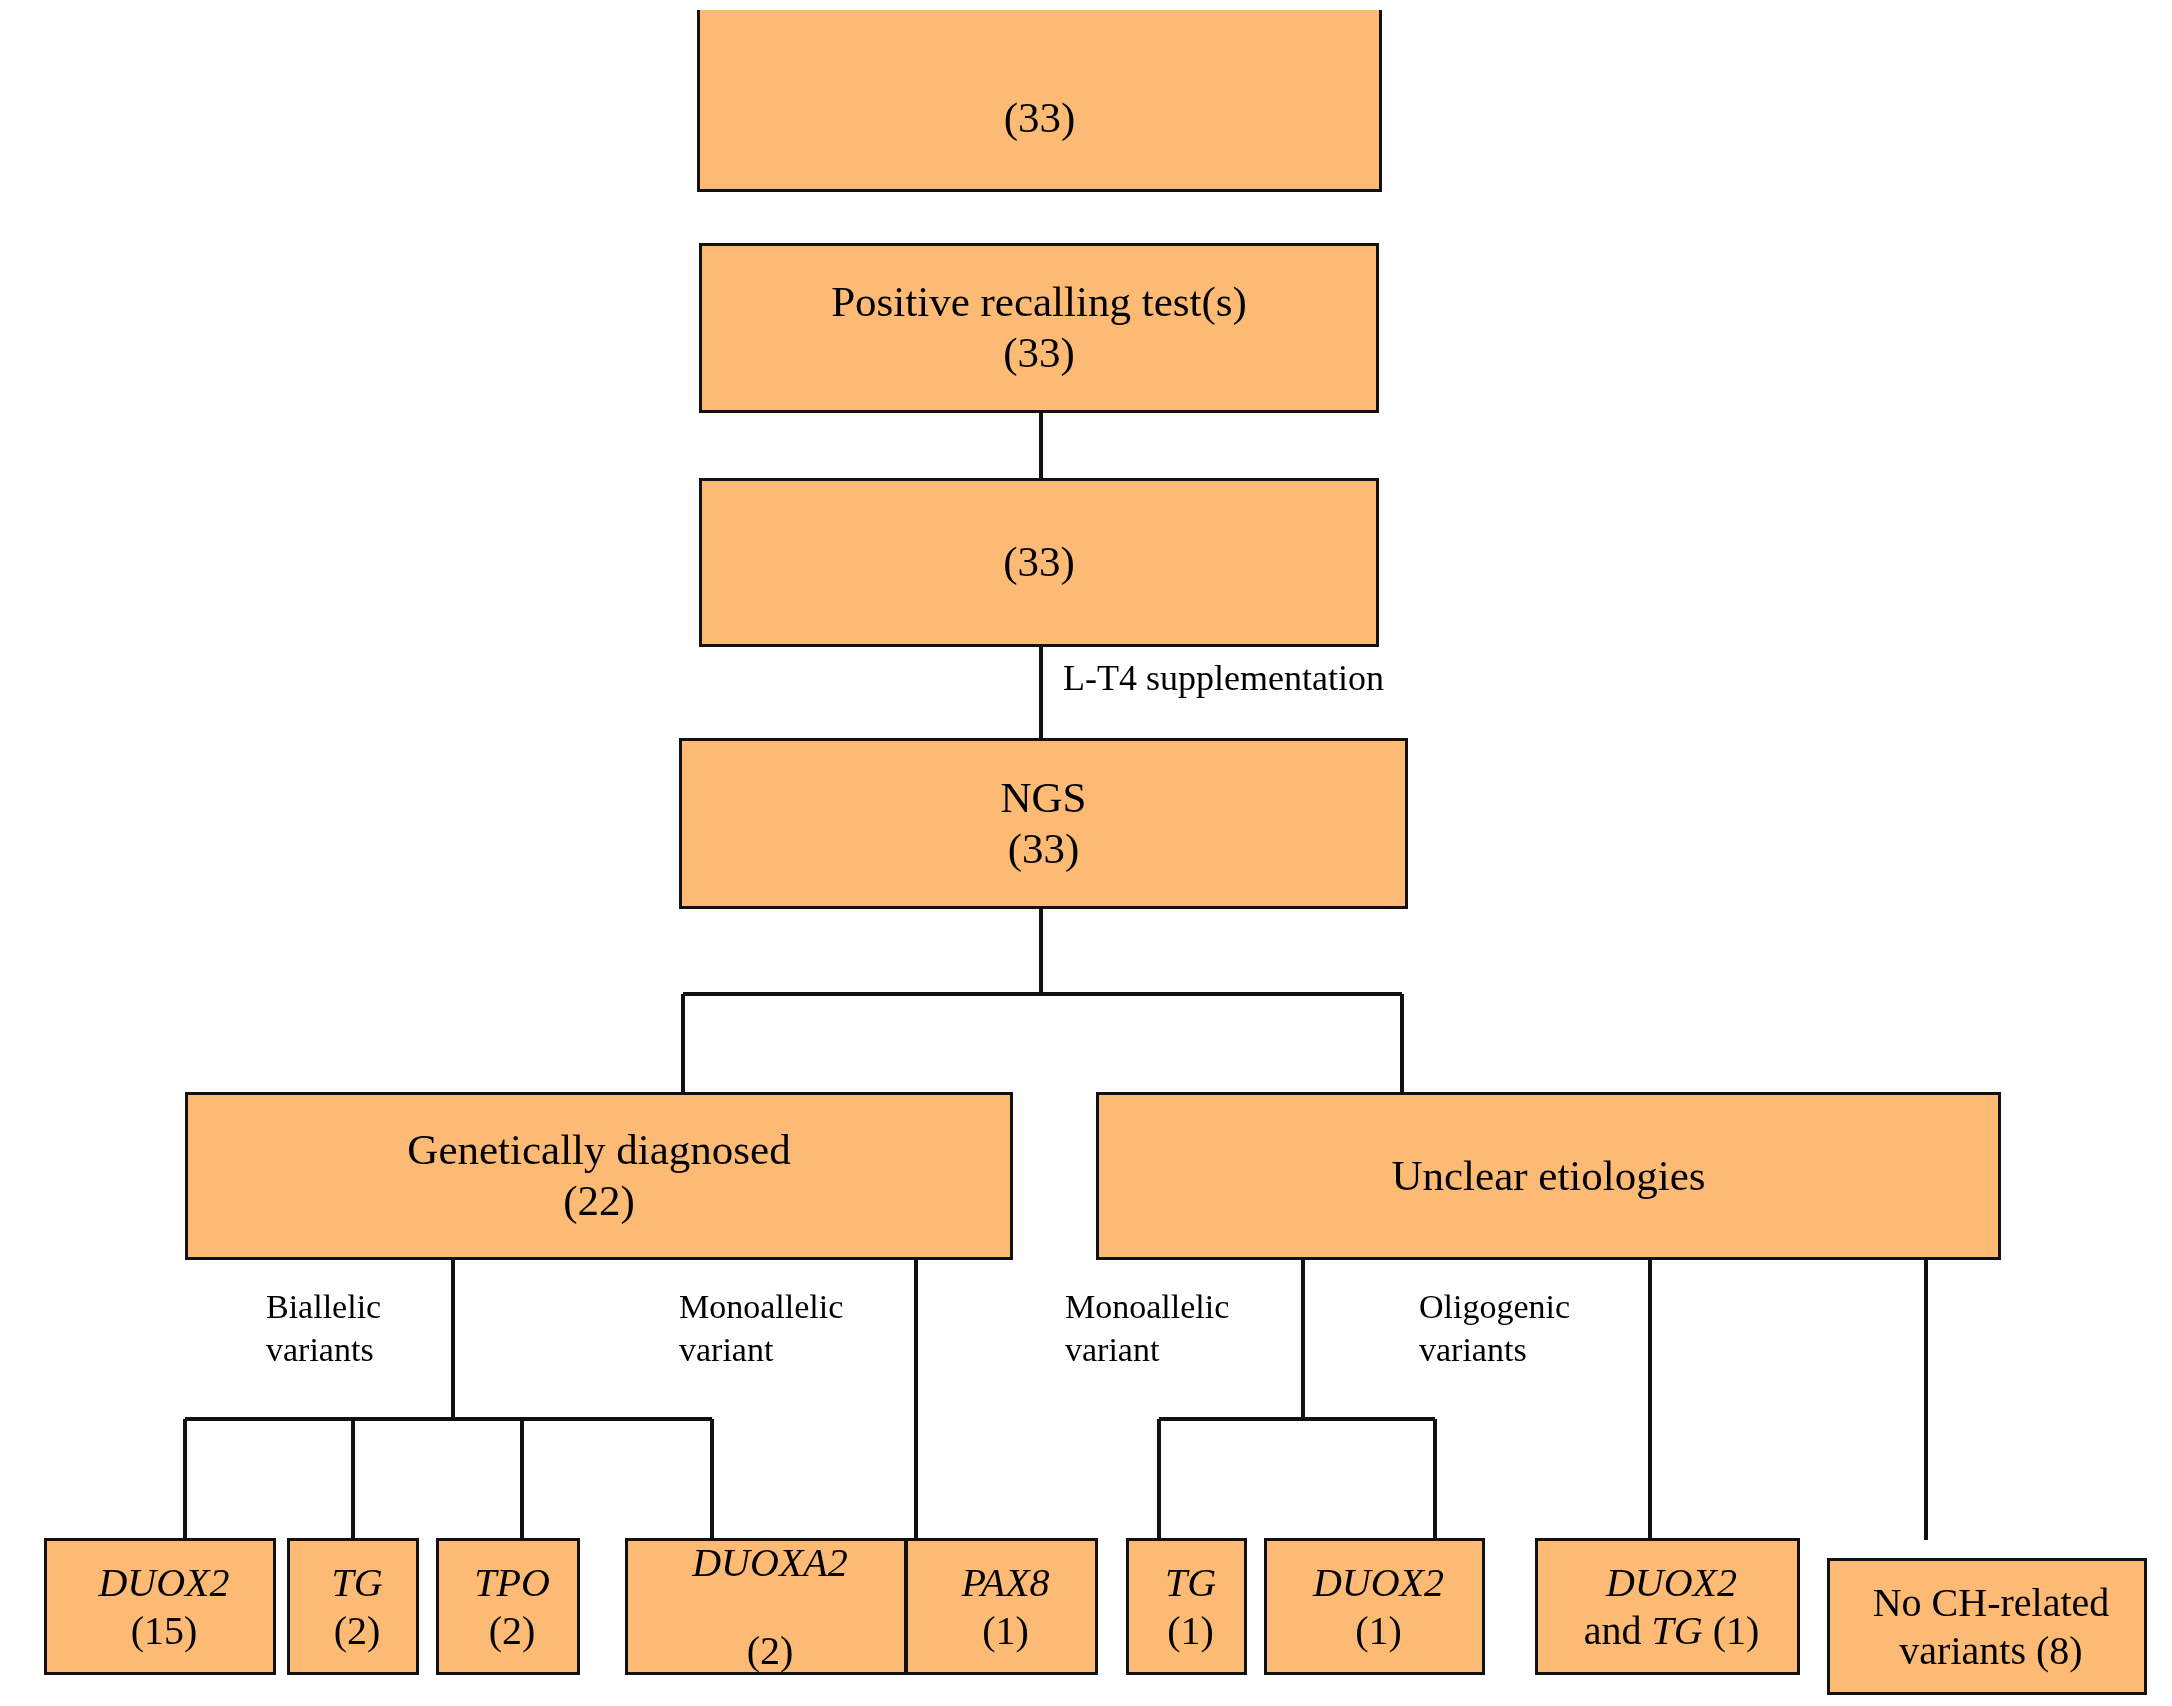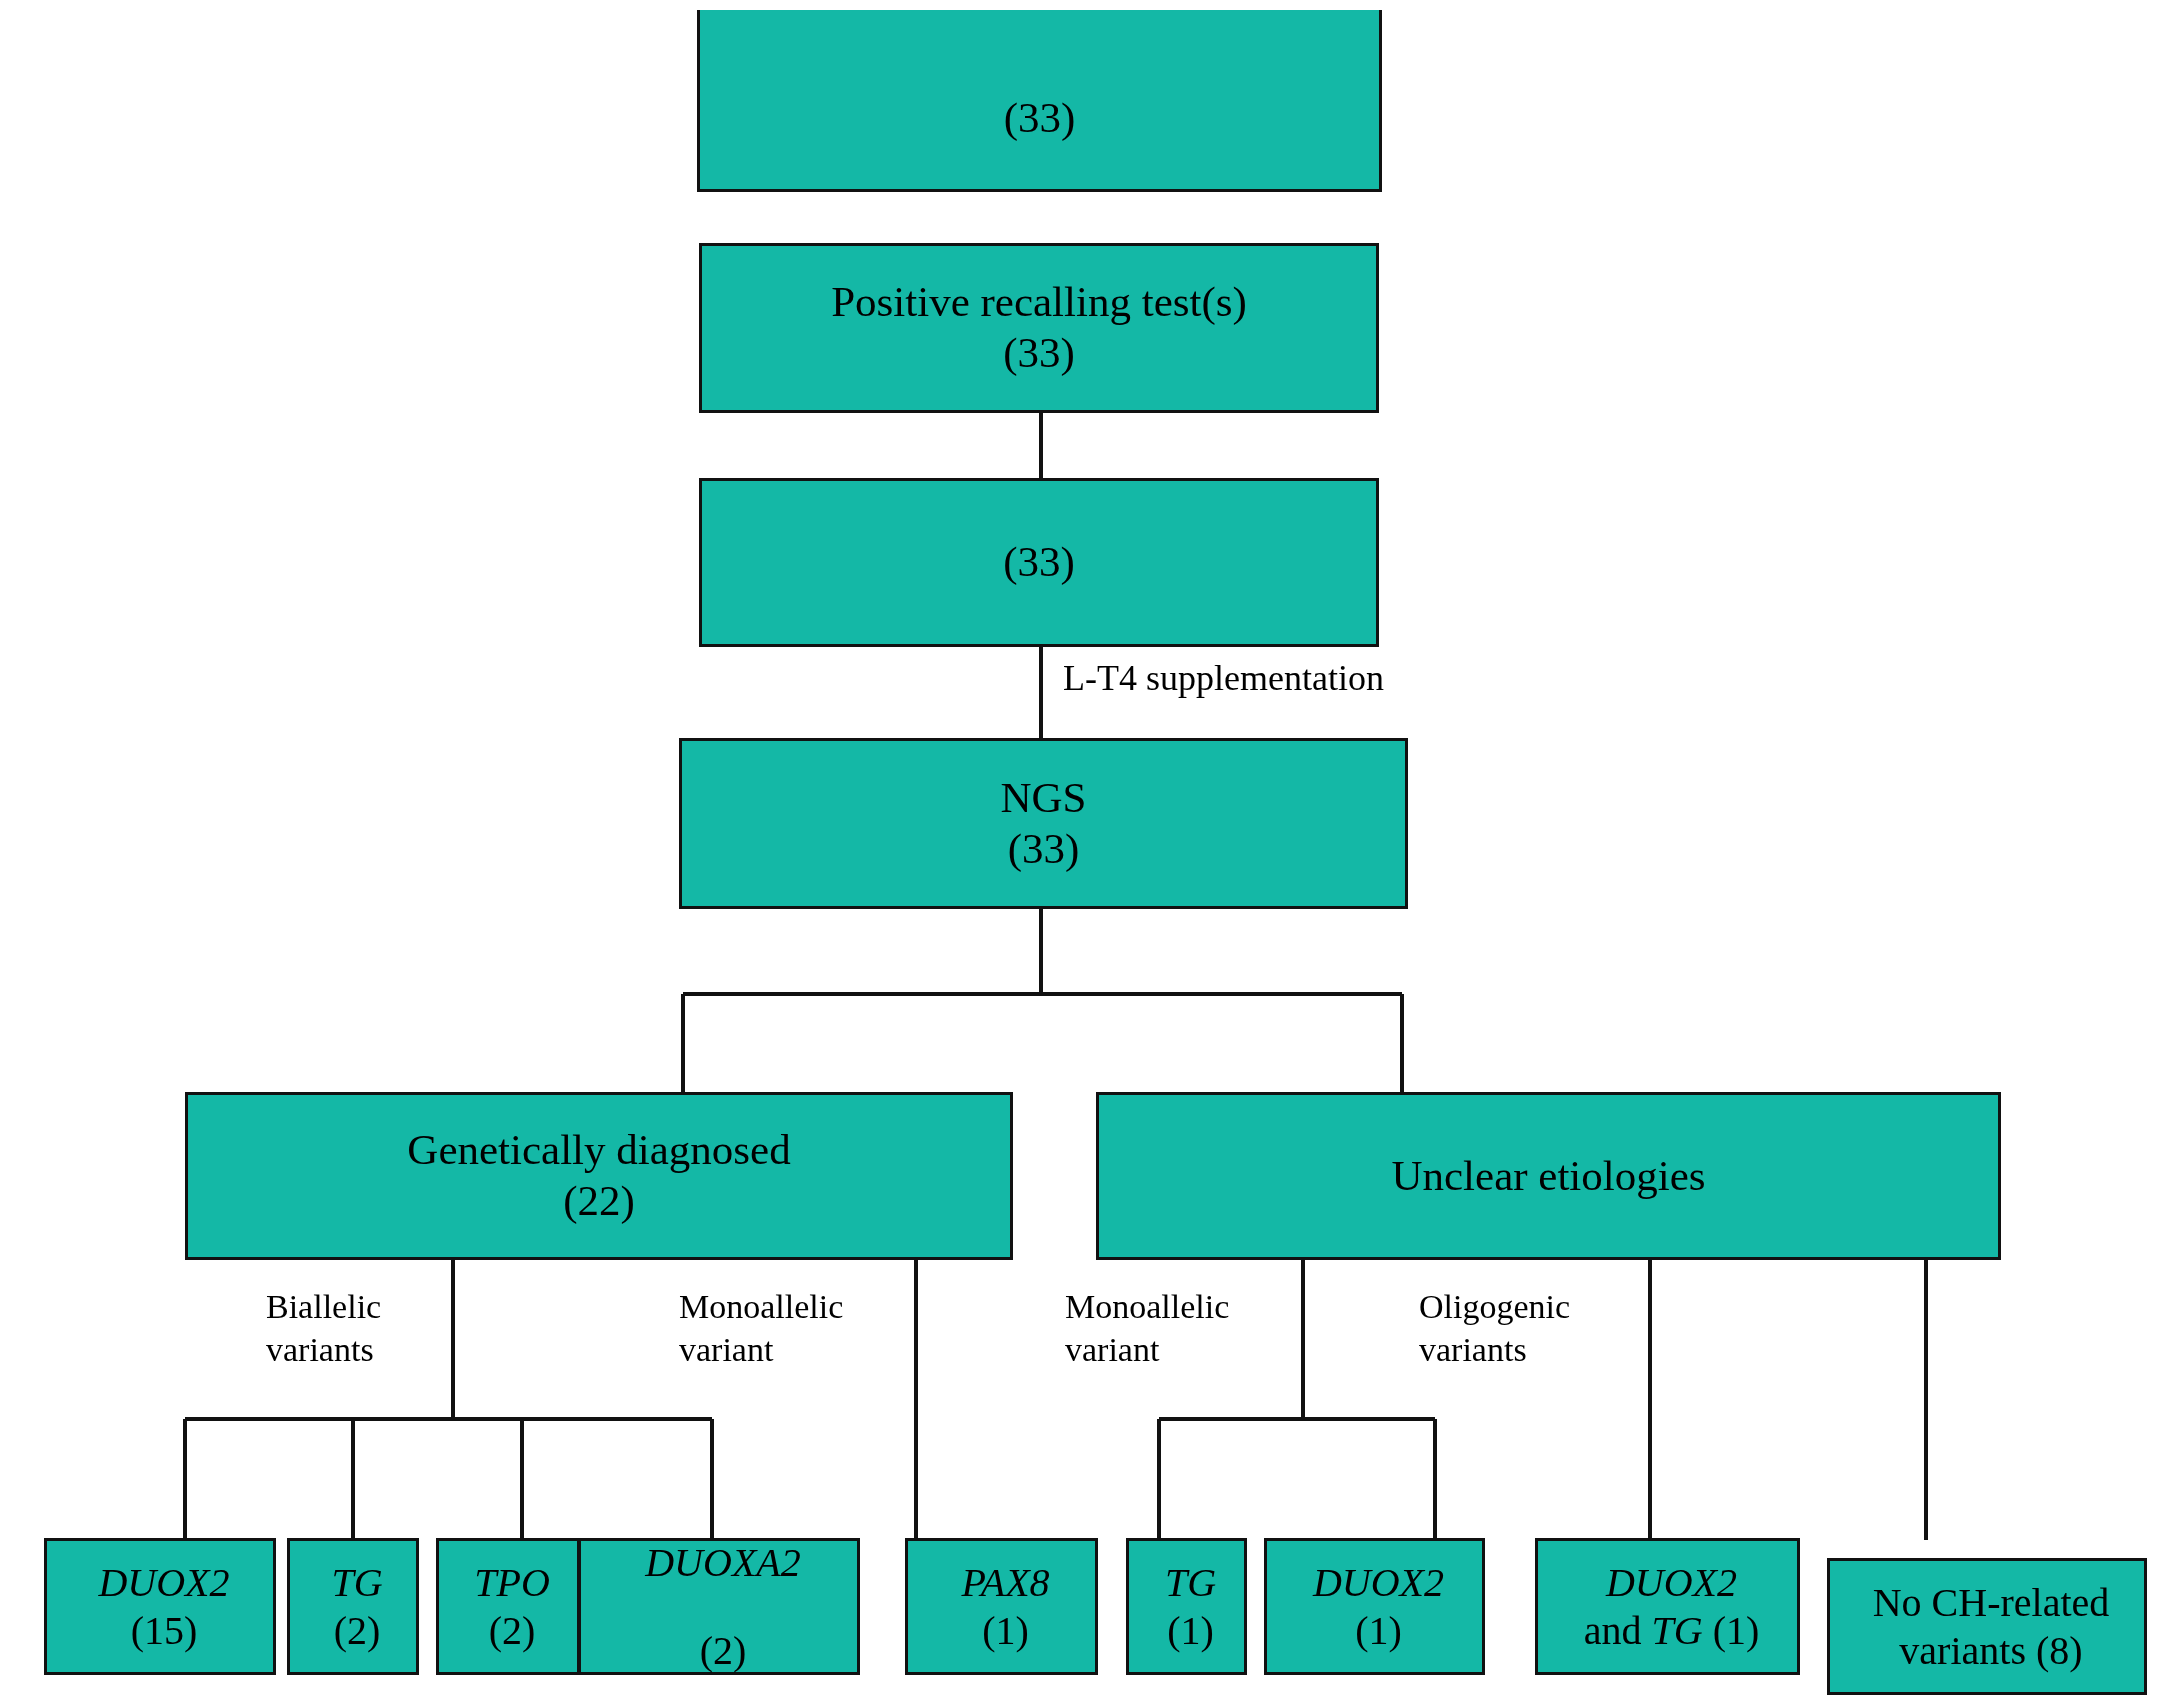--- a/index.html
+++ b/index.html
@@ -4,21 +4,21 @@
 <title>CH NGS Flowchart</title>
 <style>
   html,body{margin:0;padding:0;background:#ffffff;}
   body{font-family:"Liberation Serif","DejaVu Serif",serif;color:#000;}
   #stage{position:relative;width:2172px;height:1707px;background:#fff;overflow:hidden;}
   svg.lines{position:absolute;left:0;top:0;width:2172px;height:1707px;pointer-events:none;}
   .node{
     position:absolute;
     box-sizing:border-box;
     border:3.9px solid #111;
-    background:#14b8a6;
+    background:#fdba74;
     display:flex;
     flex-direction:column;
     align-items:flex-end;
     justify-content:center;
     text-align:center;
     line-height:1.18;
   }
   .node .l1,.node .l2{display:block;width:100%;white-space:nowrap;}
   .big{font-size:43px;}
   .gene{font-size:40px;padding-left:8px;}
@@ -135,21 +135,21 @@
   <div class="node gene" style="left:287px; top:1538px; width:132px; height:137px;">
     <span class="l1">TG</span>
     <span class="l2">(2)</span>
   </div>
 
   <div class="node gene" style="left:436px; top:1538px; width:144px; height:137px;">
     <span class="l1">TPO</span>
     <span class="l2">(2)</span>
   </div>
 
-  <div class="node gene" style="left:578px; top:1538px; width:282px; height:137px;gap:40px;">
+  <div class="node gene" style="left:625px; top:1538px; width:282px; height:137px;gap:40px;">
     <span class="l1">DUOXA2</span>
     <span class="l2">(2)</span>
   </div>
 
   <div class="node gene" style="left:905px; top:1538px; width:193px; height:137px;">
     <span class="l1">PAX8</span>
     <span class="l2">(1)</span>
   </div>
 
   <div class="node gene" style="left:1126px; top:1538px; width:121px; height:137px;">

